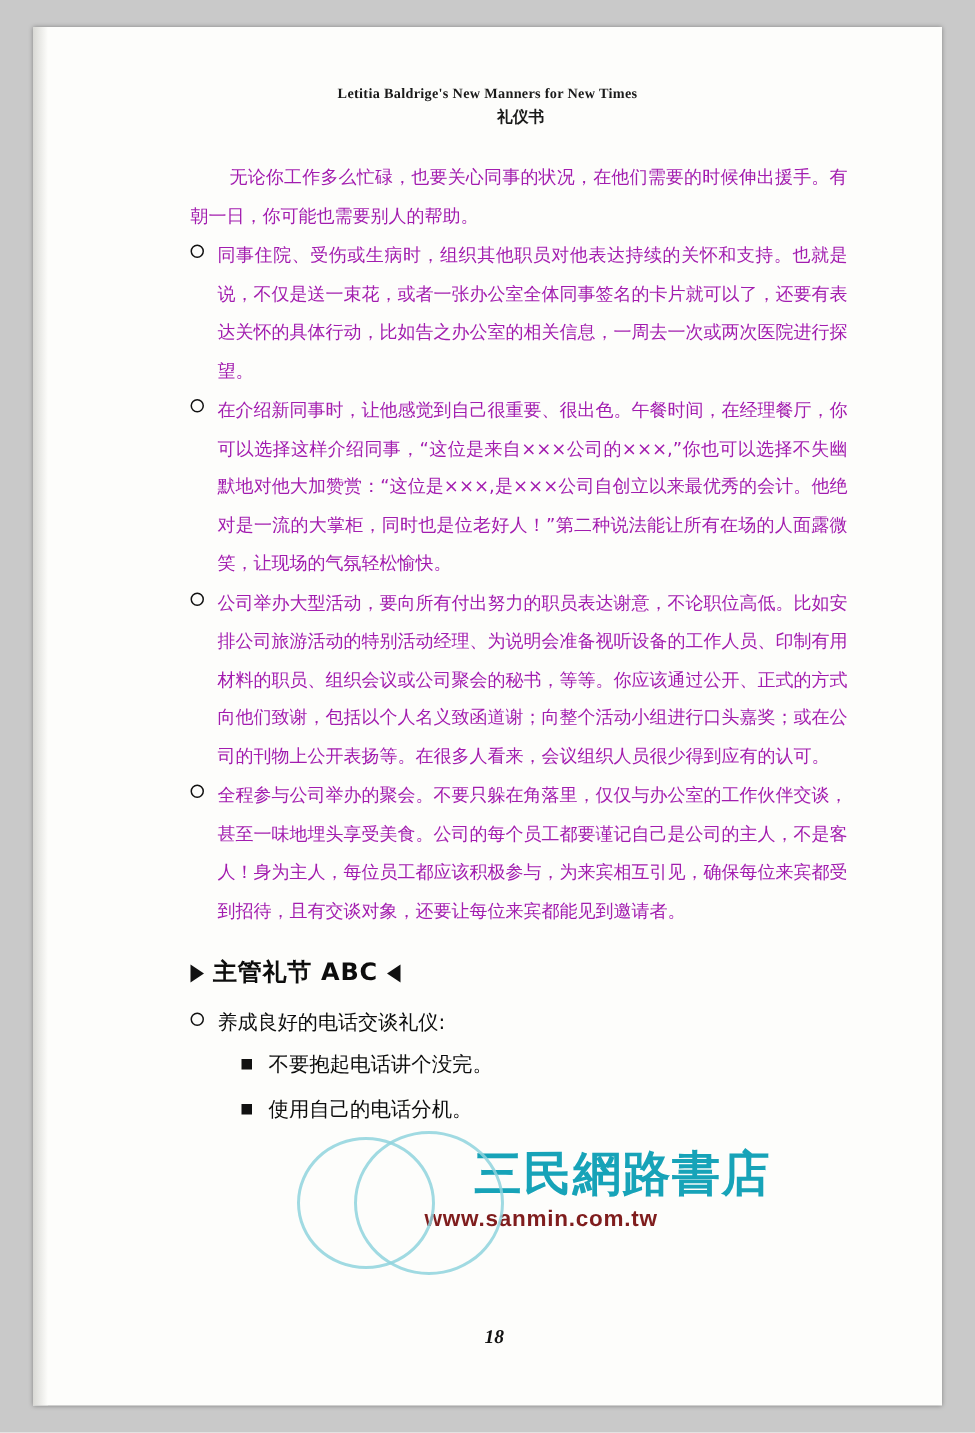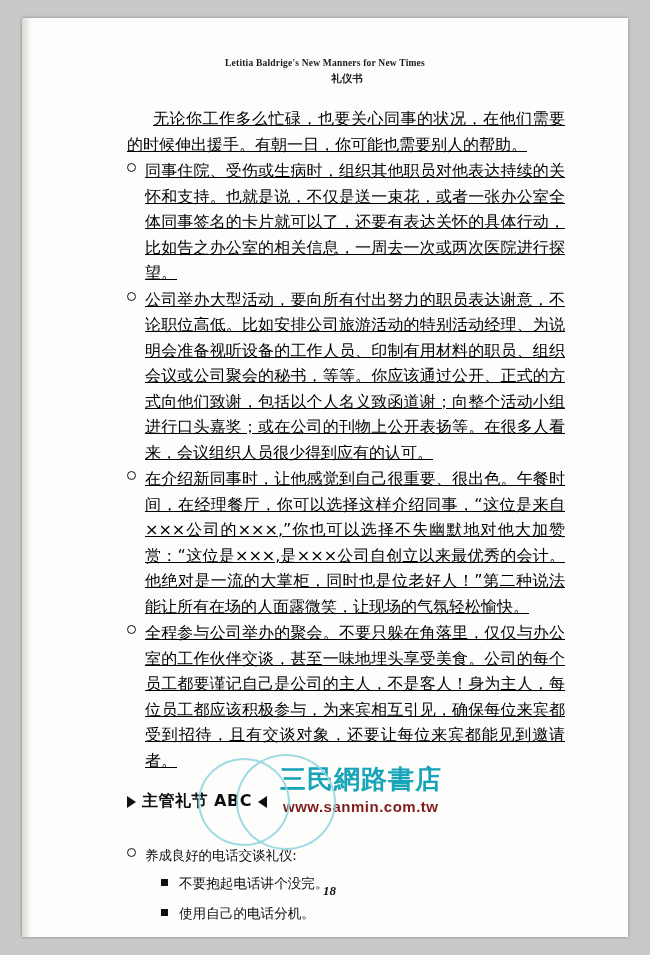--- a/index.html
+++ b/index.html
@@ -56,27 +56,26 @@
   }
   .body {
     position: absolute;
     left: 105px;
     top: 88px;
     width: 438px;
   }
   .para {
     position: relative;
     font-family: "DejaVu Sans", sans-serif;
-    font-size: 16px;
+    font-size: 12px;
     line-height: 25.5px;
-    color: #000000;
+    color: #a21caf;
     text-align: justify;
     text-justify: inter-ideograph;
     margin-bottom: 1px;
-    text-decoration: underline;
   }
   .para.indent {
     text-indent: 26px;
   }
   .para.bulleted {
     padding-left: 18px;
   }
   .bullet-circle {
     position: absolute;
     left: 0;
@@ -112,21 +111,21 @@
   }
   .section-title {
     font-family: "DejaVu Sans", sans-serif;
     font-size: 16px;
     font-weight: bold;
     color: #0d0d0d;
     vertical-align: middle;
     letter-spacing: 0.5px;
   }
   .sub-list {
-    margin-top: 26px;
+    margin-top: 6px;
   }
   .sub-item {
     position: relative;
     padding-left: 18px;
     font-family: "DejaVu Sans", sans-serif;
     font-size: 13.4px;
     line-height: 25px;
     color: #0d0d0d;
   }
   .sub-sub {
@@ -159,25 +158,26 @@
   }
   
   .watermark {
     position: absolute;
     left: 258px;
     top: 748px;
     pointer-events: none;
   }
   .wm-text {
     font-family: "DejaVu Sans", sans-serif;
-    font-size: 26px;
+    font-size: 32px;
     font-weight: bold;
     color: #17a3b8;
     letter-spacing: 1px;
     line-height: 1;
+    margin-left: 36px;
   }
   .wm-sub {
     font-family: "Liberation Sans", sans-serif;
     font-size: 15px;
     font-weight: bold;
     color: #7f1d1d;
     letter-spacing: 0.5px;
     margin-top: 6px;
     margin-left: 3px;
   }
@@ -214,26 +214,26 @@
       <span>无论你工作多么忙碌，也要关心同事的状况，在他们需要的时候伸出援手。有朝一日，你可能也需要别人的帮助。</span>
     </div>
 
     <div class="para bulleted">
       <span class="bullet-circle"></span>
       <span>同事住院、受伤或生病时，组织其他职员对他表达持续的关怀和支持。也就是说，不仅是送一束花，或者一张办公室全体同事签名的卡片就可以了，还要有表达关怀的具体行动，比如告之办公室的相关信息，一周去一次或两次医院进行探望。</span>
     </div>
 
     <div class="para bulleted">
       <span class="bullet-circle"></span>
+      <span>在介绍新同事时，让他感觉到自己很重要、很出色。午餐时间，在经理餐厅，你可以选择这样介绍同事，“这位是来自×××公司的×××,”你也可以选择不失幽默地对他大加赞赏：“这位是×××,是×××公司自创立以来最优秀的会计。他绝对是一流的大掌柜，同时也是位老好人！”第二种说法能让所有在场的人面露微笑，让现场的气氛轻松愉快。</span>
+    </div>
+
+    <div class="para bulleted">
+      <span class="bullet-circle"></span>
       <span>公司举办大型活动，要向所有付出努力的职员表达谢意，不论职位高低。比如安排公司旅游活动的特别活动经理、为说明会准备视听设备的工作人员、印制有用材料的职员、组织会议或公司聚会的秘书，等等。你应该通过公开、正式的方式向他们致谢，包括以个人名义致函道谢；向整个活动小组进行口头嘉奖；或在公司的刊物上公开表扬等。在很多人看来，会议组织人员很少得到应有的认可。</span>
-    </div>
-
-    <div class="para bulleted">
-      <span class="bullet-circle"></span>
-      <span>在介绍新同事时，让他感觉到自己很重要、很出色。午餐时间，在经理餐厅，你可以选择这样介绍同事，“这位是来自×××公司的×××,”你也可以选择不失幽默地对他大加赞赏：“这位是×××,是×××公司自创立以来最优秀的会计。他绝对是一流的大掌柜，同时也是位老好人！”第二种说法能让所有在场的人面露微笑，让现场的气氛轻松愉快。</span>
     </div>
 
     <div class="para bulleted">
       <span class="bullet-circle"></span>
       <span>全程参与公司举办的聚会。不要只躲在角落里，仅仅与办公室的工作伙伴交谈，甚至一味地埋头享受美食。公司的每个员工都要谨记自己是公司的主人，不是客人！身为主人，每位员工都应该积极参与，为来宾相互引见，确保每位来宾都受到招待，且有交谈对象，还要让每位来宾都能见到邀请者。</span>
     </div>
 
     <div class="section-head">
       <span class="tri-left"></span><span class="section-title">主管礼节 ABC</span><span class="tri-right"></span>
     </div>

